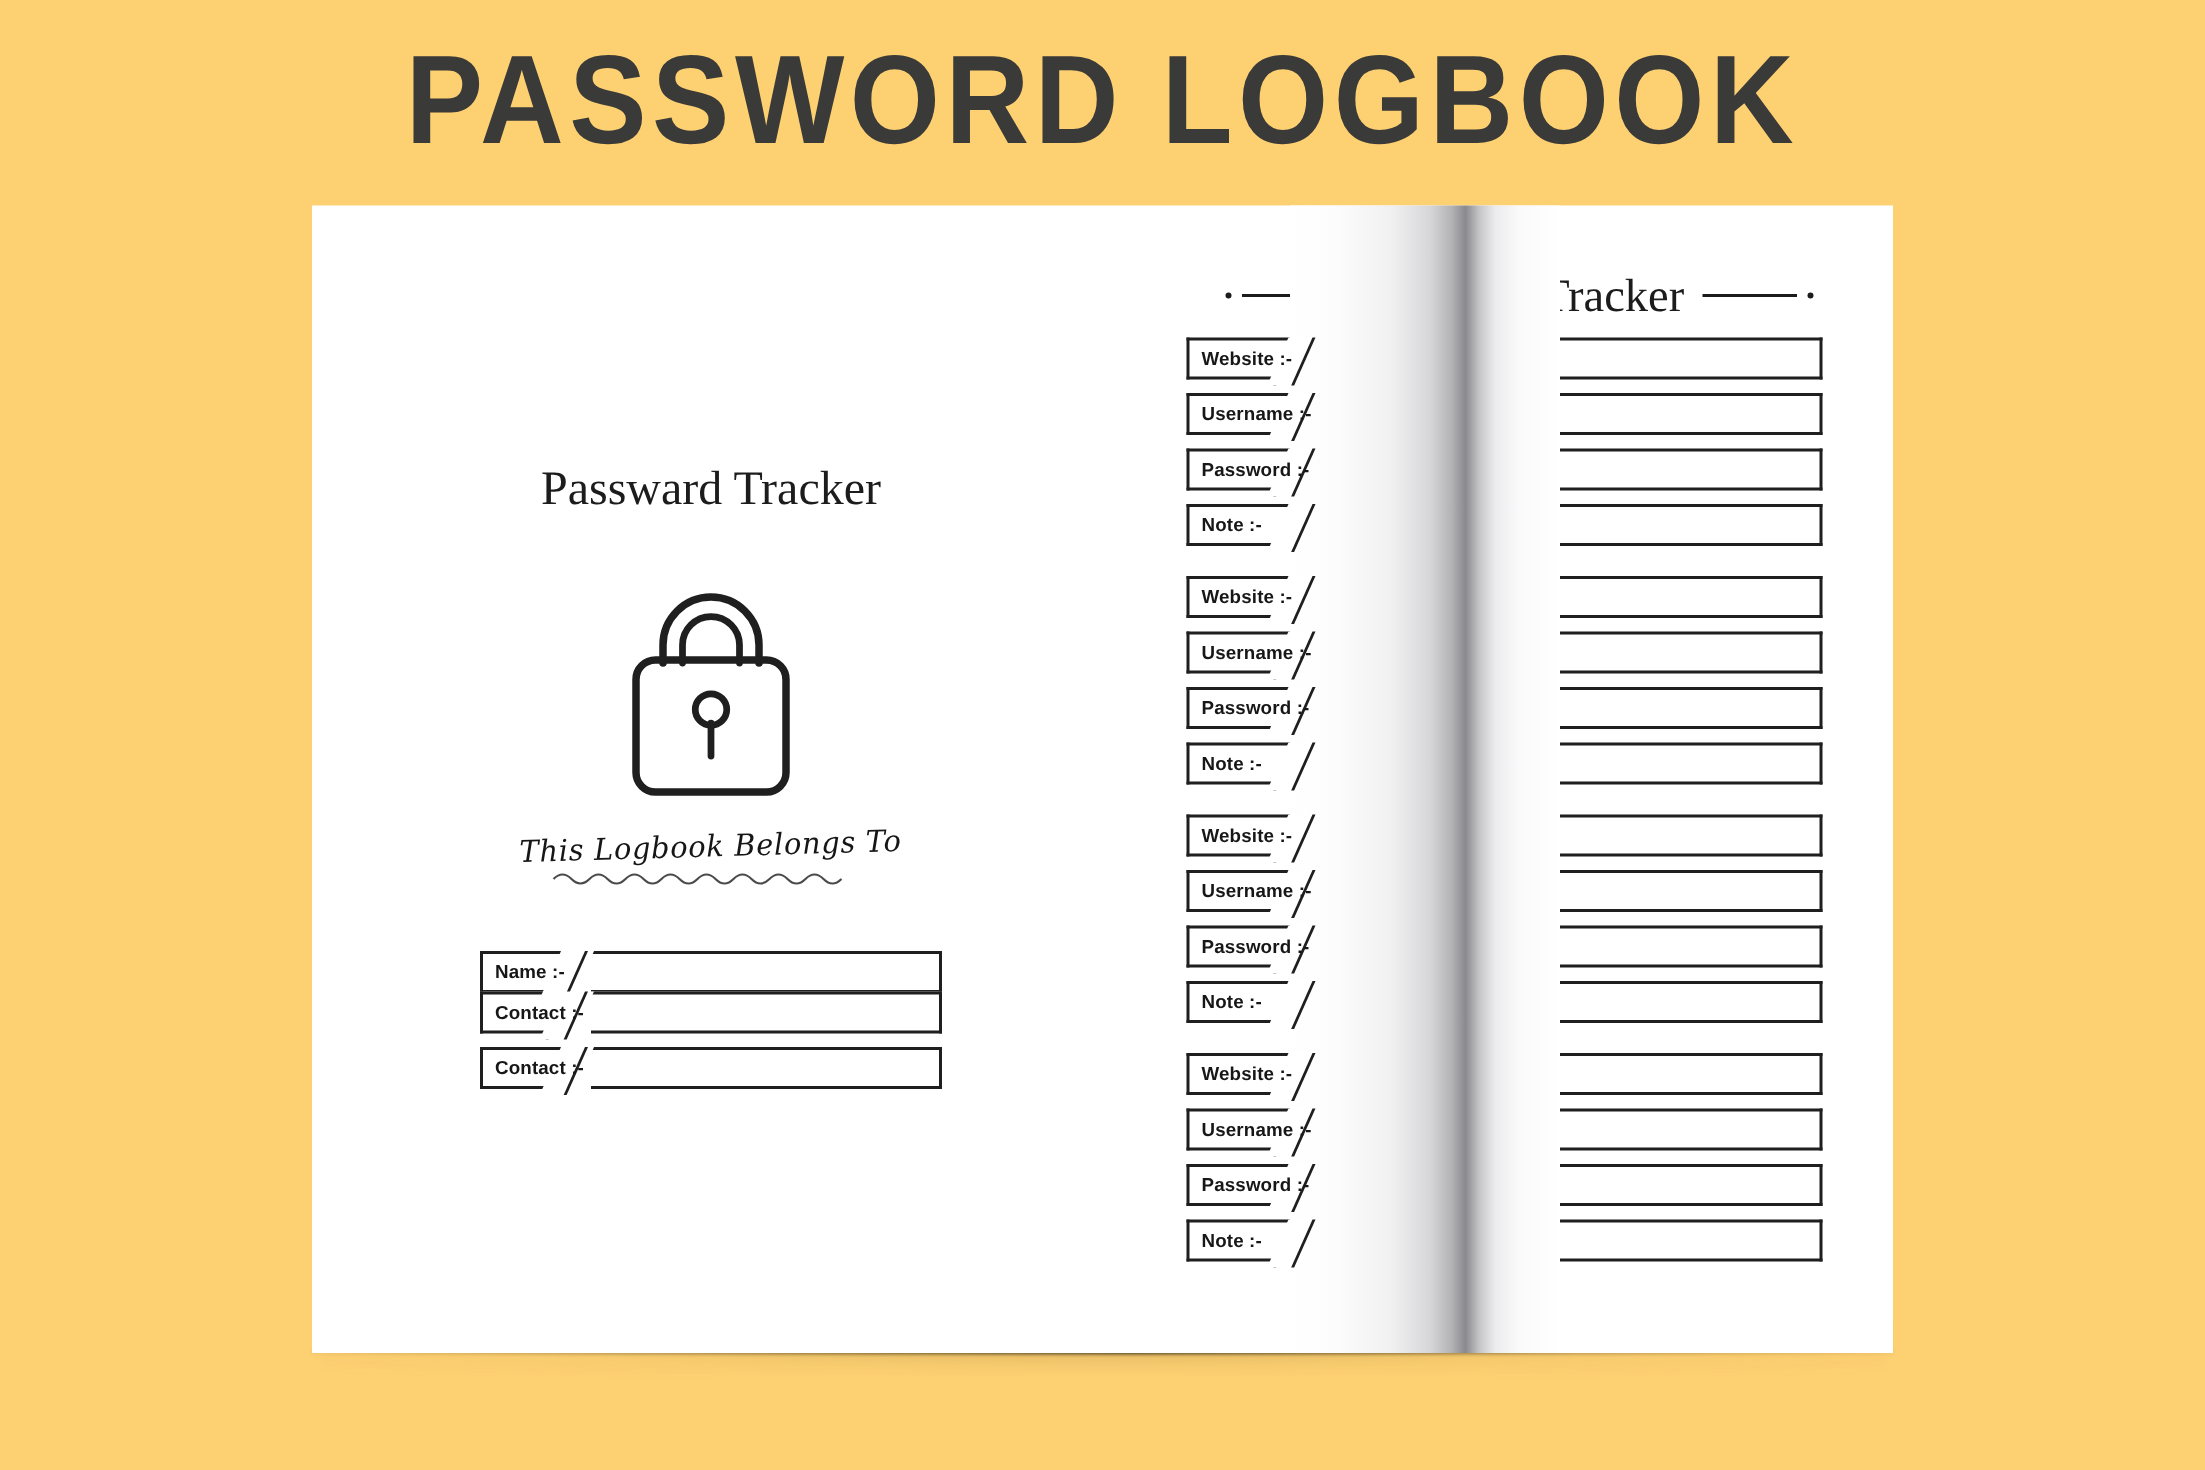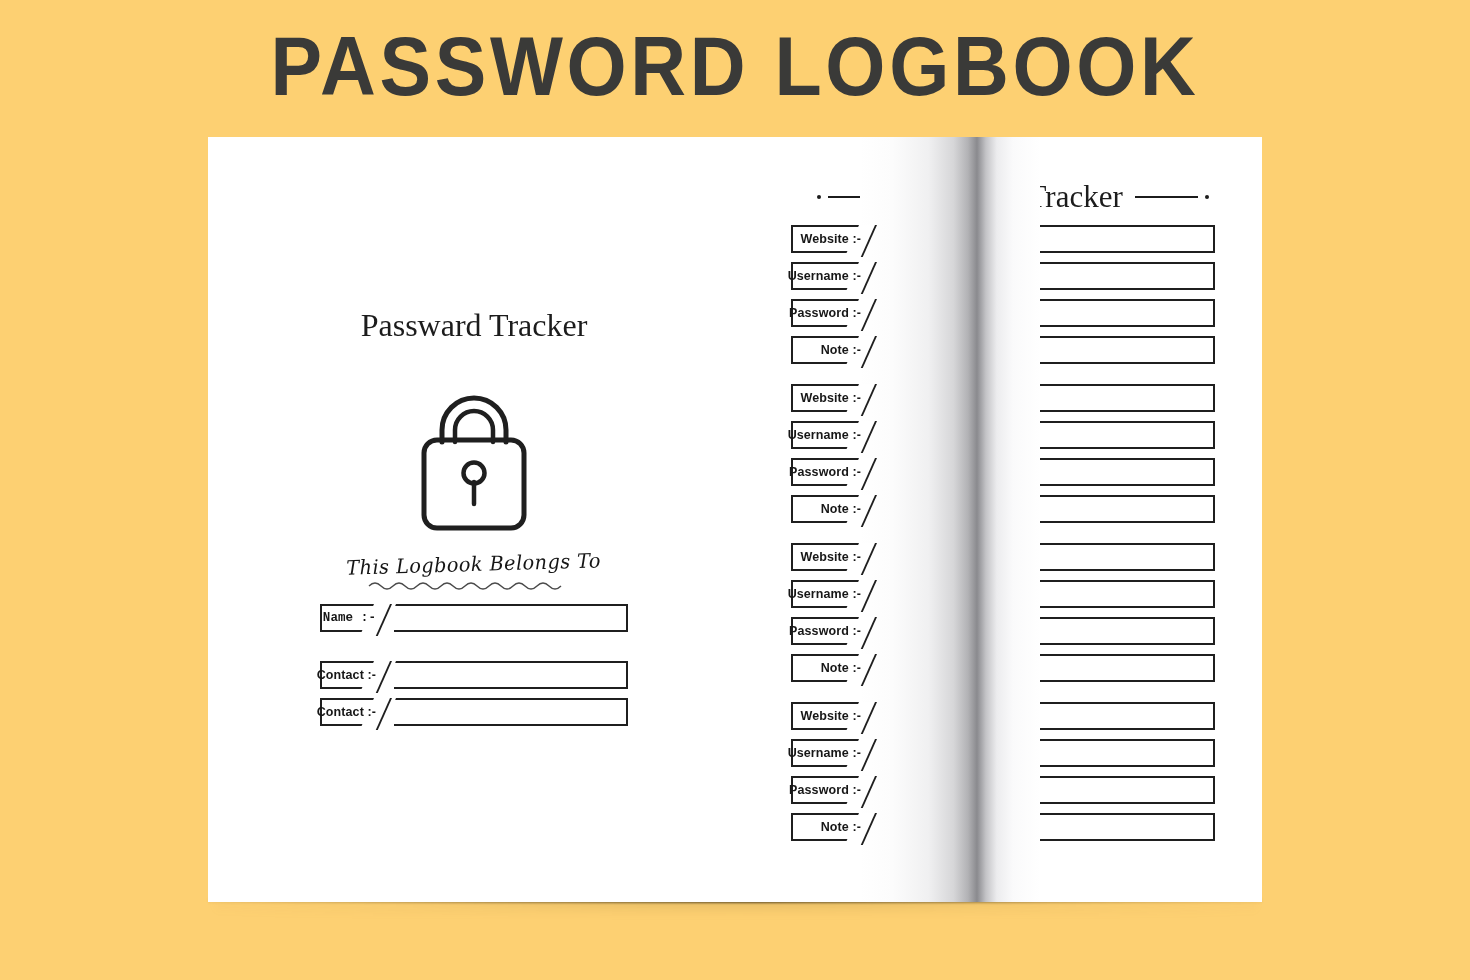--- a/index.html
+++ b/index.html
@@ -189,21 +189,20 @@
     left: 0;
     top: 0;
     height: 28px;
     border: 2px solid #1f1f1f;
     border-right: none;
     background: #fff;
     box-sizing: border-box;
     display: flex;
     align-items: center;
     padding-left: 8px;
-    justify-content: flex-end;
   }
   .field-label-box::after {
     content: "";
     position: absolute;
     right: -16px;
     top: -2px;
     width: 18px;
     height: 32px;
     background: #fff;
     border-right: 2px solid #1f1f1f;
@@ -277,21 +276,21 @@
     </svg>
 
     <div id="belongs-wrap">
       <span id="belongs-text">This Logbook Belongs To</span>
       <svg id="belongs-wave" viewBox="0 0 215 14">
         <path d="M2 7 q6 -6 12 0 t12 0 t12 0 t12 0 t12 0 t12 0 t12 0 t12 0 t12 0 t12 0 t12 0 t12 0 t12 0 t12 0 t12 0 t12 0" fill="none" stroke="#4a4a4a" stroke-width="1.4"></path>
       </svg>
     </div>
 
     <div id="left-fields">
-      <div class="field-row" style="top:467px;font-family:Liberation Mono, monospace;">
+      <div class="field-row" style="top:497px;">
         <div class="field-label-box">
           <span>Name :-</span>
         </div>
         <div class="field-answer-box"></div>
       </div>
       <div class="field-row" style="top:524px;">
         <div class="field-label-box">
           <span>Contact :-</span>
         </div>
         <div class="field-answer-box"></div>

